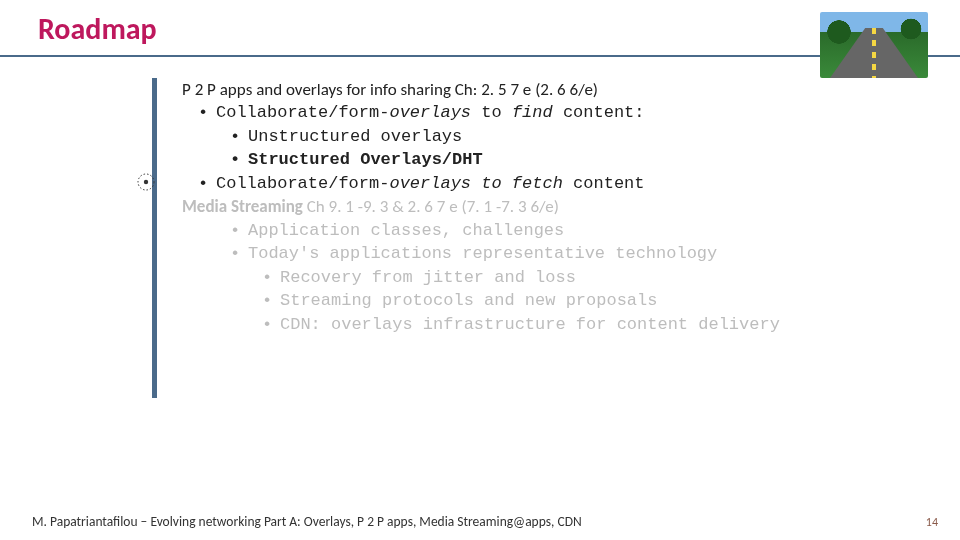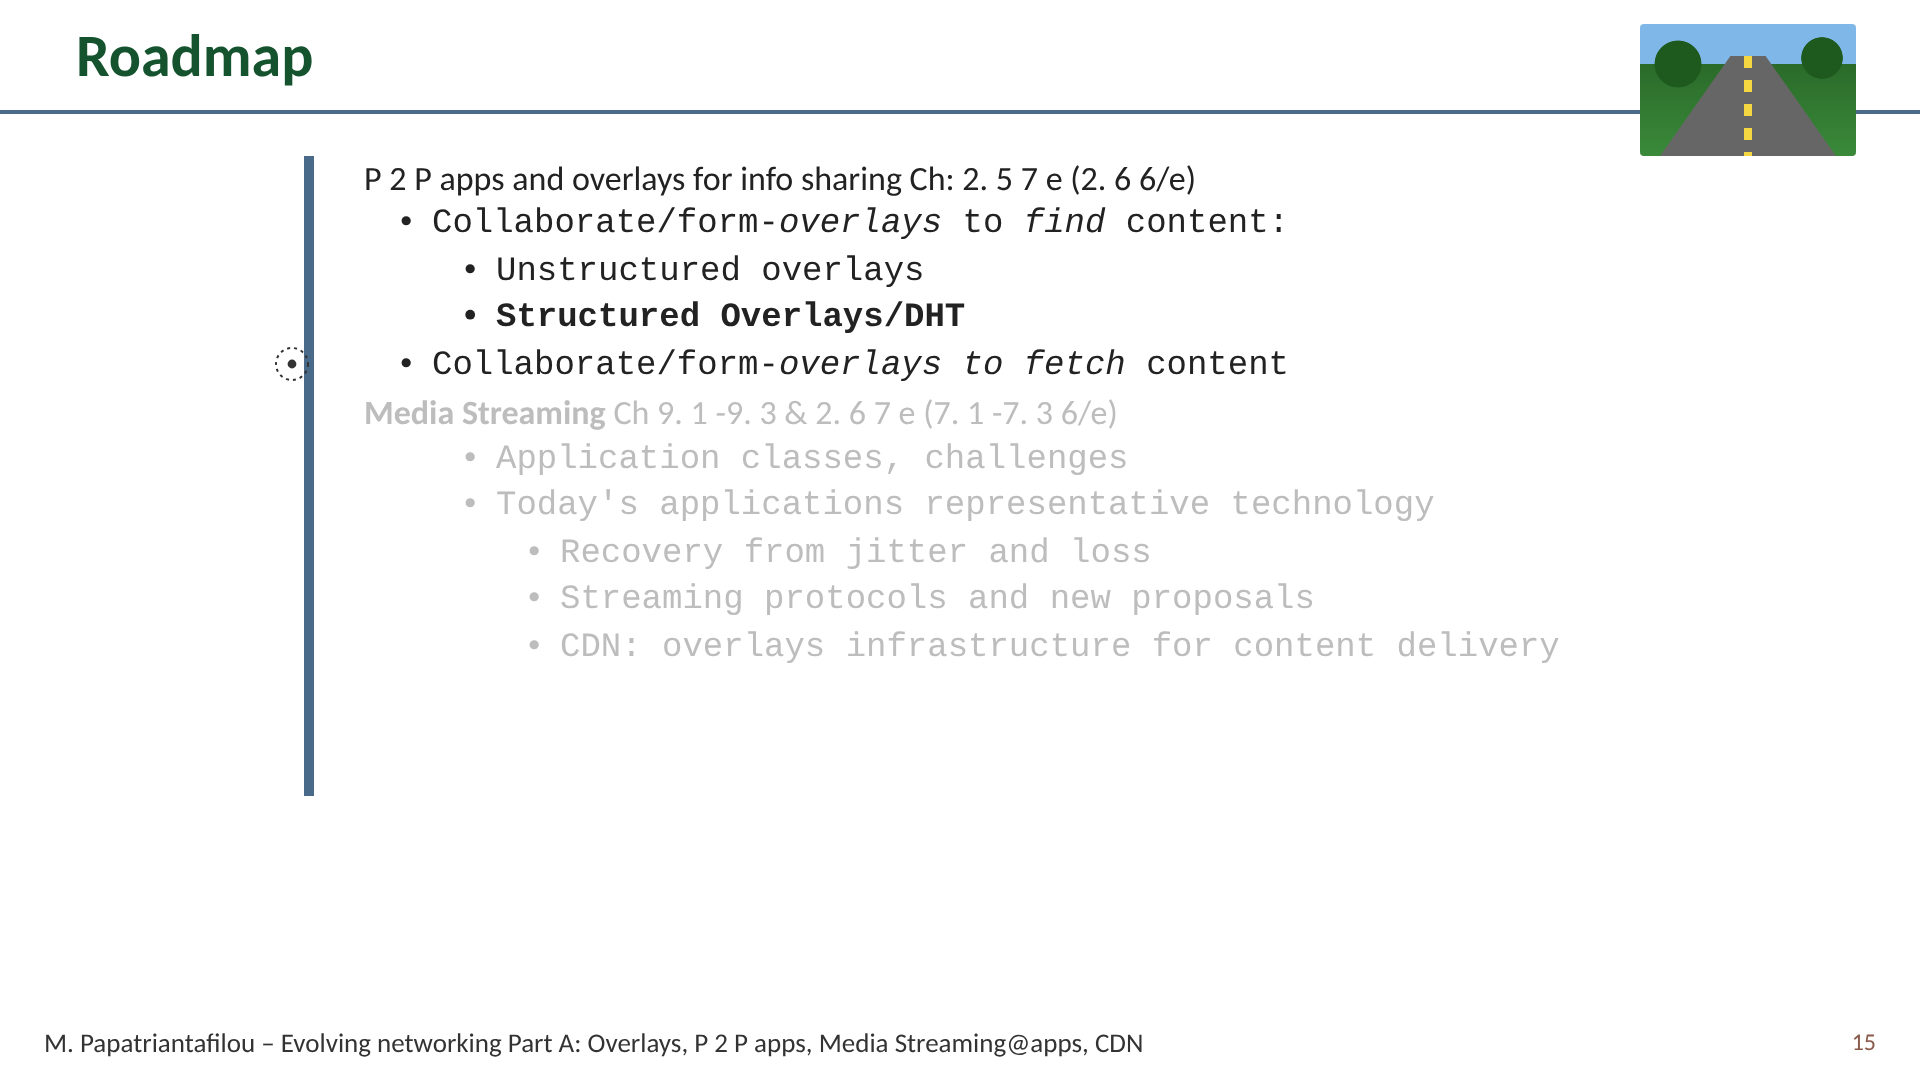--- a/index.html
+++ b/index.html
@@ -7,21 +7,21 @@
     width: 960px;
     height: 540px;
     font-family: Calibri, Arial, sans-serif;
     background: #fff;
     position: relative;
     overflow: hidden;
   }
   .title {
     font-size: 30px;
     font-weight: bold;
-    color: #14532d;
+    color: #be185d;
     padding: 10px 0 8px 38px;
   }
   .hr {
     height: 2px;
     background: #4a6a8a;
     margin: 0 0 0 0;
   }
   .roadimg {
     position: absolute;
     top: 12px;
@@ -100,21 +100,21 @@
     left: -16px;
     top: 94px;
     width: 20px;
     height: 20px;
   }
   .dot svg { width: 20px; height: 20px; }
 
   .footer {
     position: absolute;
     bottom: 10px;
-    left: 22px;
+    left: 32px;
     right: 22px;
     display: flex;
     justify-content: space-between;
     align-items: center;
     font-size: 13.5px;
     color: #333;
   }
   .pagenum { font-size: 12px; color: #8a5a4a; }
 
   .italic { font-style: italic; }
@@ -161,14 +161,14 @@
       <li class="lvl2">Today's applications representative technology</li>
       <li class="lvl3">Recovery from jitter and loss</li>
       <li class="lvl3">Streaming protocols and new proposals</li>
       <li class="lvl3">CDN: overlays infrastructure for content delivery</li>
     </ul>
   </div>
 </div>
 
 <div class="footer">
   <span>M. Papatriantafilou –  Evolving networking Part A: Overlays, P 2 P apps, Media Streaming@apps, CDN</span>
-  <span class="pagenum">15</span>
+  <span class="pagenum">14</span>
 </div>
 
 </body></html>

